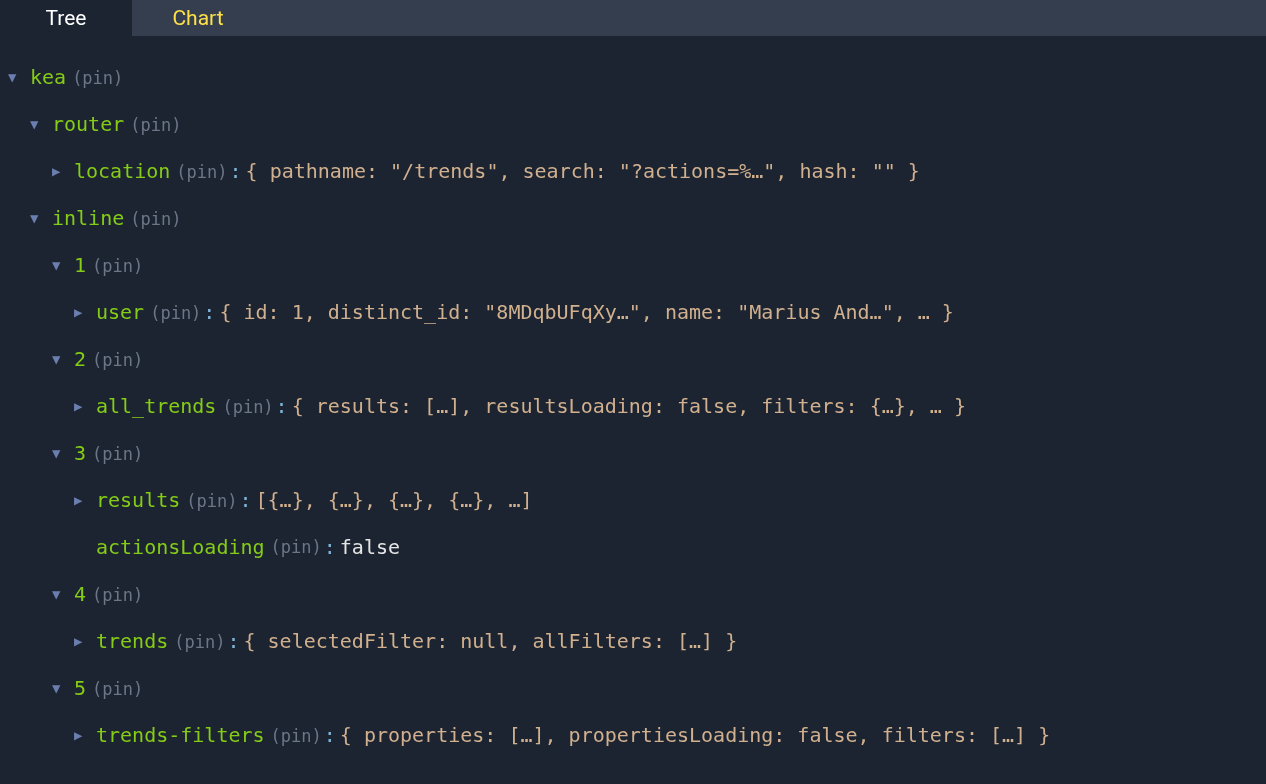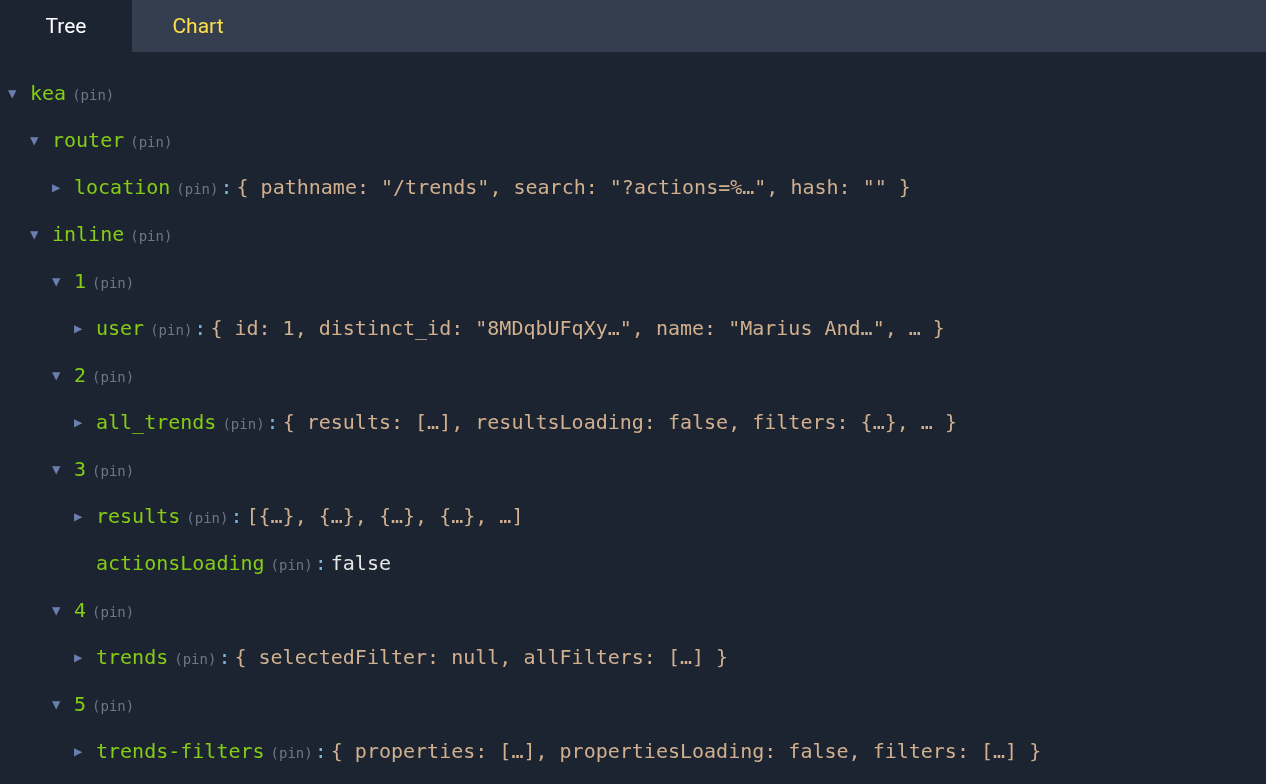--- a/index.html
+++ b/index.html
@@ -7,21 +7,21 @@
     width: 1266px;
     height: 784px;
     background: #1d2431;
     font-family: "SF Mono", ui-monospace, Menlo, Consolas, monospace;
     font-size: 20px;
     color: #bfc6cf;
     overflow: hidden;
   }
   .tabs {
     display: flex;
-    height: 52px;
+    height: 36px;
     background: #343e4f;
   }
   .tab {
     height: 100%;
     display: flex;
     align-items: center;
     justify-content: center;
     padding: 0 28px;
     font-family: -apple-system, BlinkMacSystemFont, "Segoe UI", Roboto, Helvetica, Arial, sans-serif;
     font-size: 21px;
@@ -39,34 +39,34 @@
     align-items: baseline;
     flex-wrap: nowrap;
     white-space: nowrap;
     padding: 10px 0;
     line-height: 1.35;
   }
   .indent-0 { padding-left: 4px; }
   .indent-1 { padding-left: 26px; }
   .indent-2 { padding-left: 48px; }
   .indent-3 { padding-left: 70px; }
-  .indent-3b { padding-left: 92px; }
+  .indent-3b { padding-left: 92px; align-items: center; }
   .arrow {
     display: inline-block;
     width: 16px;
     color: #6a7fb0;
     font-size: 14px;
     line-height: 1;
     margin-right: 6px;
     cursor: pointer;
     position: relative;
     top: -2px;
   }
   .key { color: #84cc16; }         
-  .pin { color: #6b7687; font-size: 14px; padding: 0 2px; }
+  .pin { color: #6b7687; font-size: 17px; padding: 0 2px; }
   .colon { color: #7fb2d7; }
   .val { color: #d0b08e; }          
   .lit { color: #e5e5e5; }          
   .sep { display:inline-block; width: 4px; }
 </style>
 </head>
 <body>
 
 <div class="tabs">
   <div class="tab active">Tree</div>

